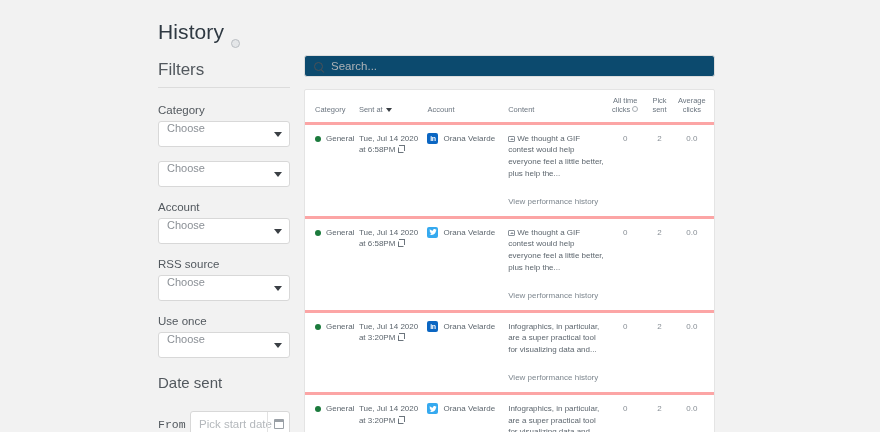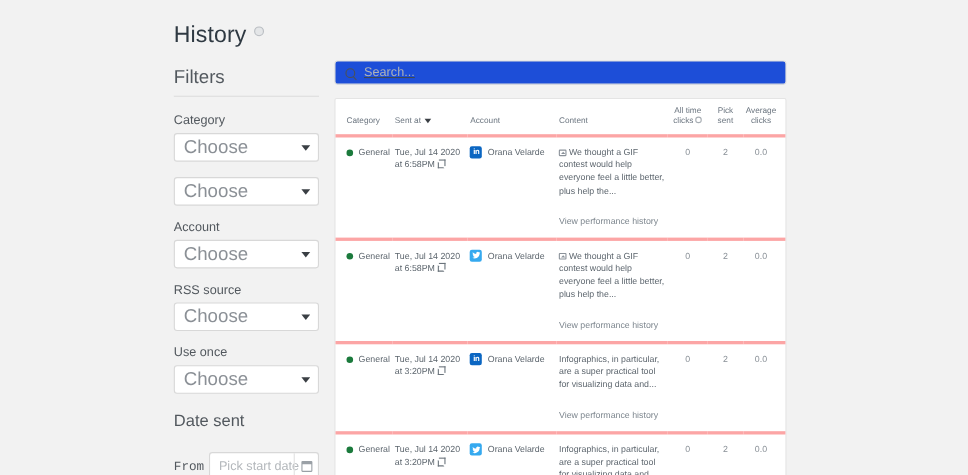--- a/index.html
+++ b/index.html
@@ -14,21 +14,21 @@
   #page {
     position: relative;
     width: 880px; height: 432px;
     background: #f2f2f2;
   }
 
   
   .page-title-wrap {
     position: absolute;
     left: 158px; top: 20px;
-    display: flex; align-items: flex-start; gap: 7px;
+    display: flex; align-items: flex-end; gap: 7px;
   }
   .page-title {
     font-size: 21px;
     font-weight: 400;
     color: #2f3942;
     letter-spacing: 0.1px;
   }
   .info-dot {
     width: 9px; height: 9px;
     border-radius: 50%;
@@ -61,23 +61,22 @@
     color: #52585e;
     margin-bottom: 5px;
   }
   .select-box {
     position: relative;
     height: 26px;
     background: #fff;
     border: 1px solid #d8d8d8;
     border-radius: 3px;
     display: flex;
-    align-items: center;
     padding: 0 8px;
-    font-size: 17px;
+    font-size: 11px;
     color: #8b9096;
   }
   .select-arrow {
     position: absolute;
     right: 7px; top: 50%;
     margin-top: -2px;
     width: 0; height: 0;
     border-left: 4px solid transparent;
     border-right: 4px solid transparent;
     border-top: 5px solid #3a3f44;
@@ -127,26 +126,25 @@
     border: 1px solid #9aa0a6;
     border-top-width: 3px;
     border-radius: 1px;
   }
 
   
   .search-bar {
     position: absolute;
     left: 304px; top: 55px;
     width: 411px; height: 22px;
-    background: #1d4ed8;
+    background: #0c4a6e;
     border: 1px solid #dddddd;
     border-radius: 3px;
     display: flex; align-items: center;
     padding: 0 9px;
-    text-decoration: underline;
   }
   .search-ico {
     width: 9px; height: 9px;
     border: 1.3px solid #4b5157;
     border-radius: 50%;
     position: relative;
     margin-right: 8px;
   }
   .search-ico::after {
     content: "";

